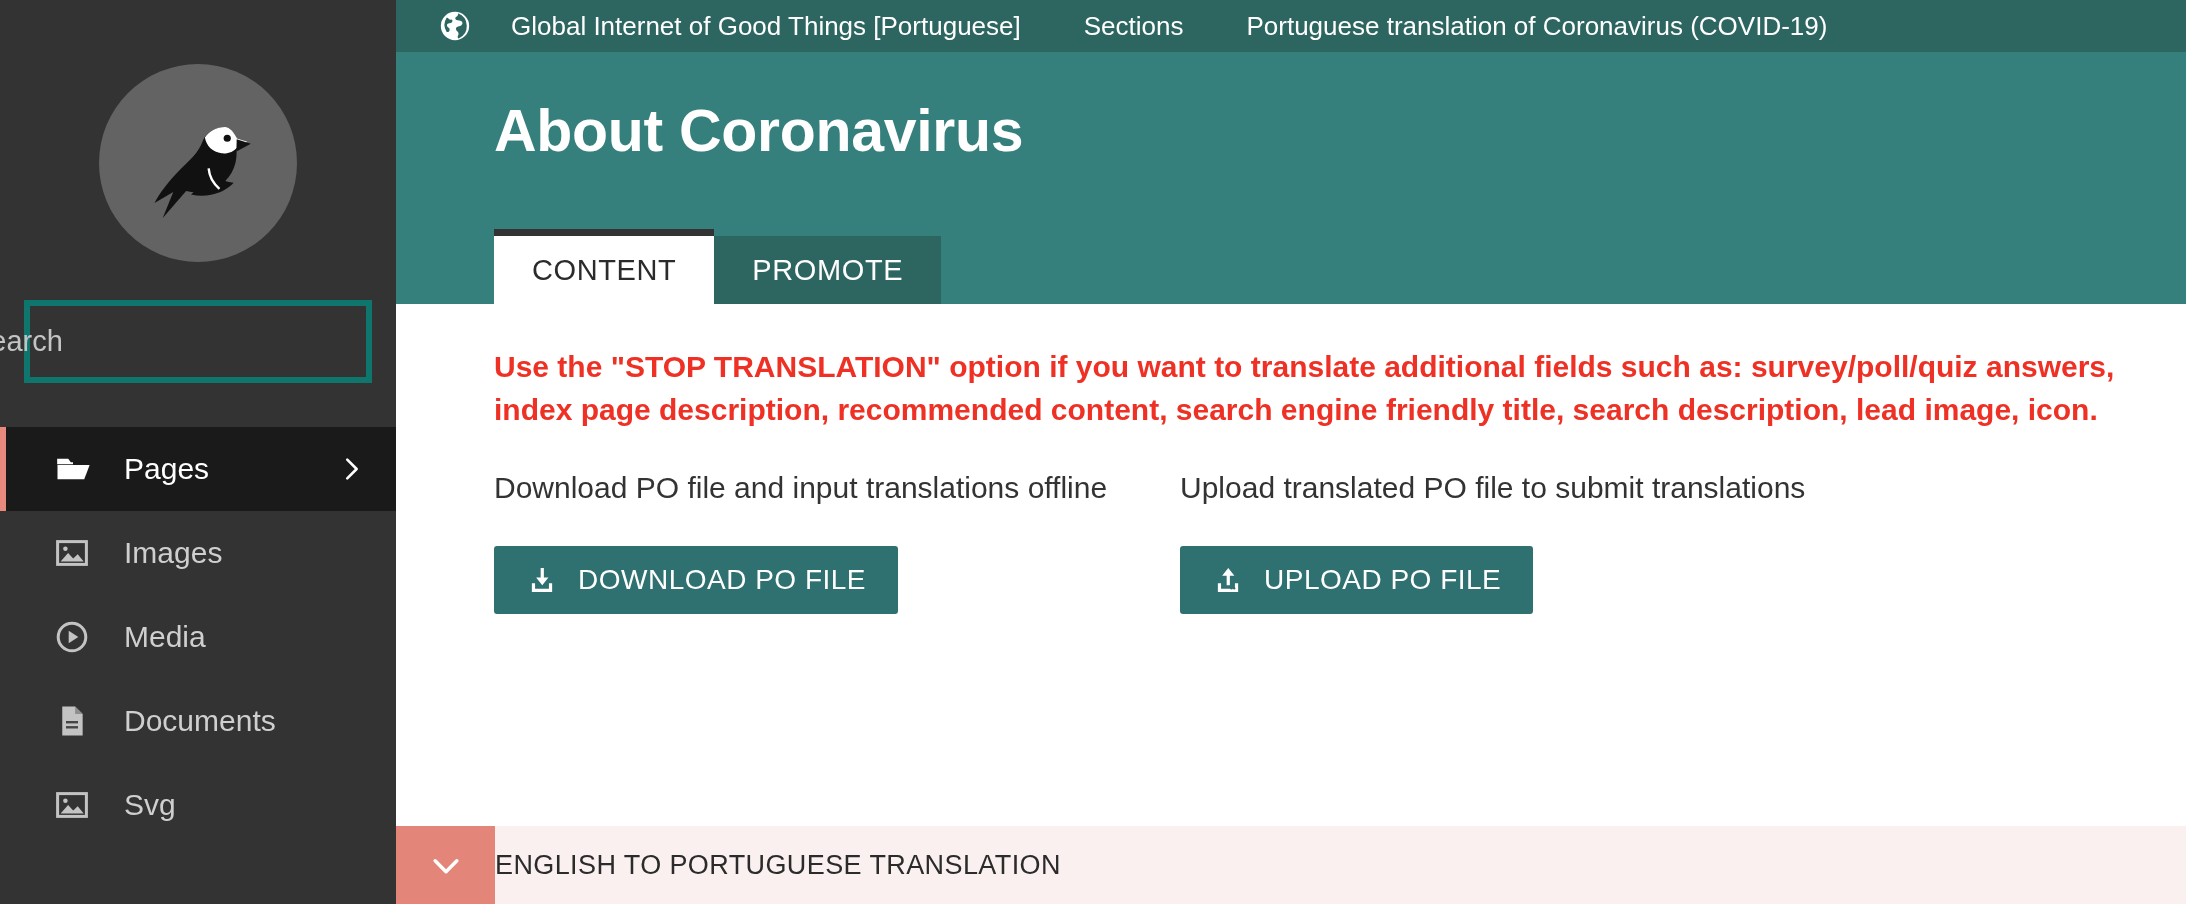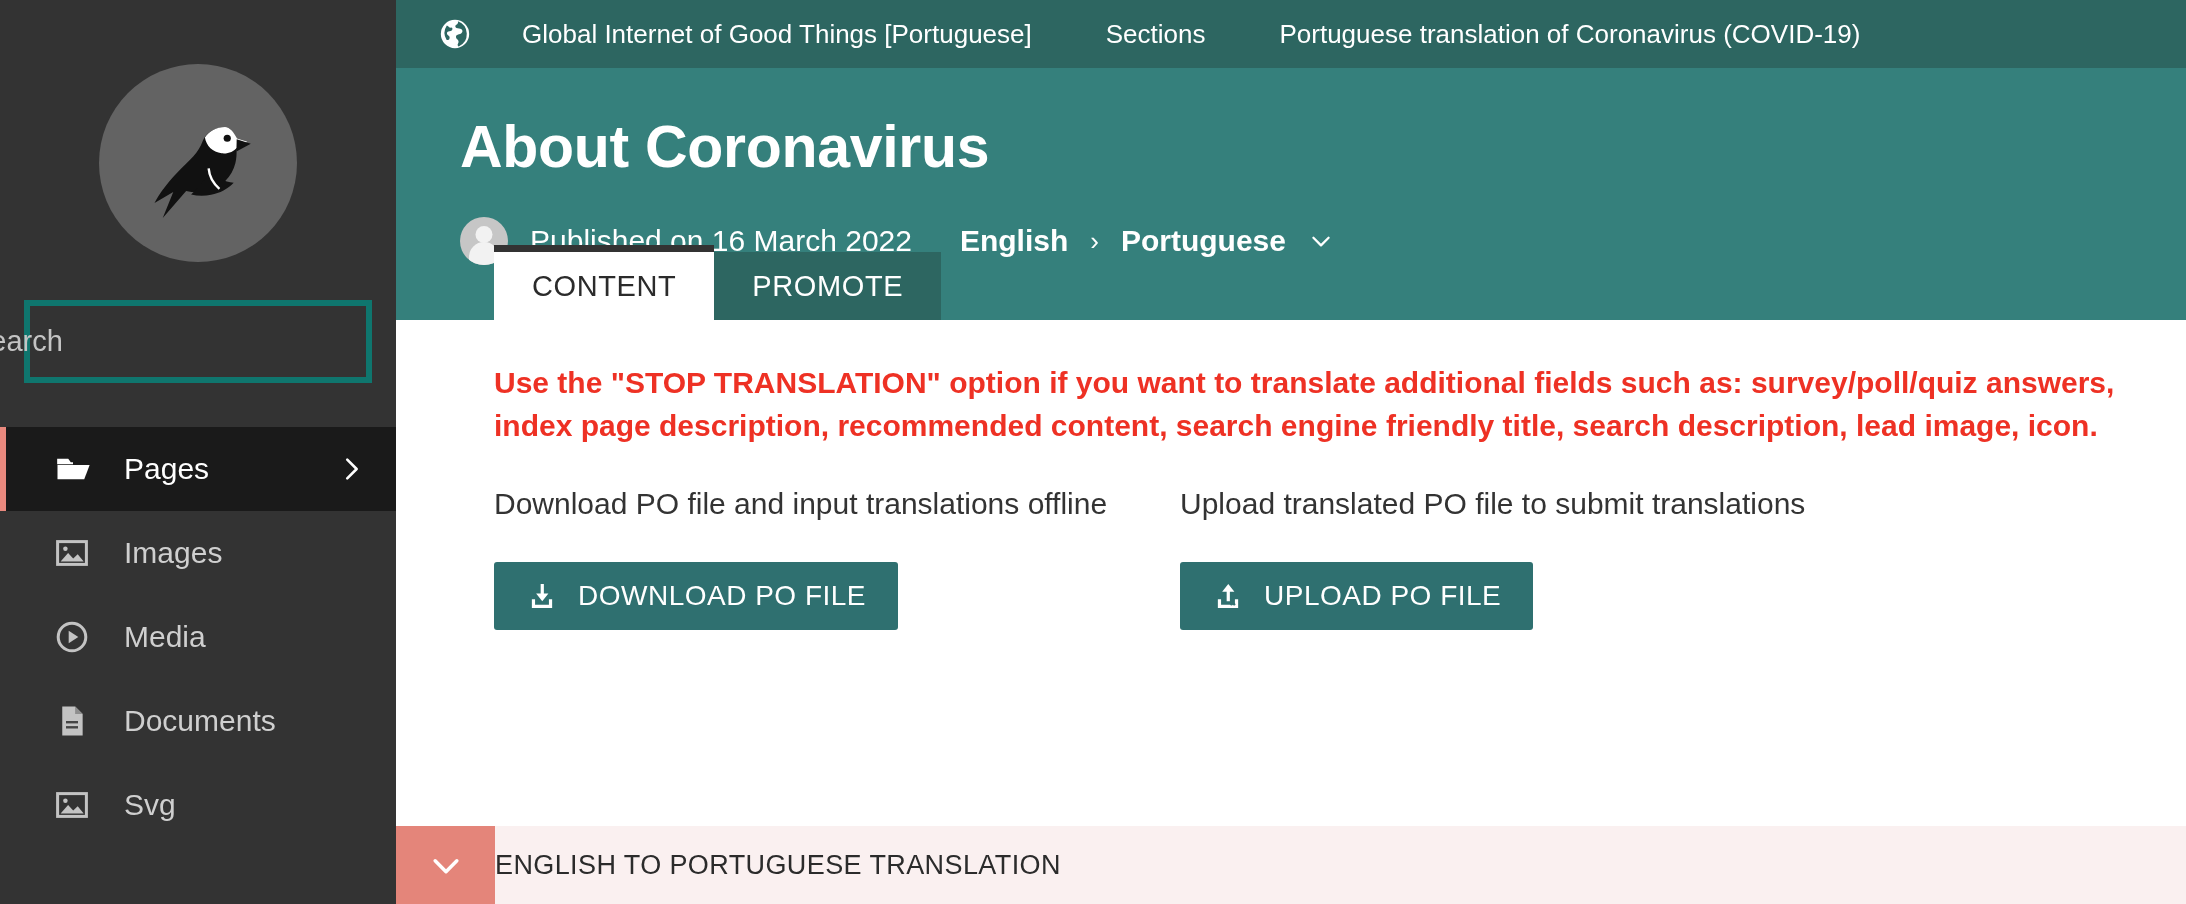--- a/index.html
+++ b/index.html
@@ -115,26 +115,26 @@
   .main {
     flex: 1;
     height: 904px;
     position: relative;
     background: #ffffff;
     overflow: hidden;
   }
 
   
   .topbar {
-    height: 68px;
+    height: 52px;
     background: #2d6661;
     display: flex;
     align-items: center;
     padding-left: 42px;
-    gap: 12px;
+    gap: 1px;
   }
   .topbar .site-icon {
     width: 34px;
     height: 34px;
     display: flex;
     align-items: center;
     justify-content: center;
     margin-right: 38px;
   }
   .crumb {
@@ -143,21 +143,21 @@
     white-space: nowrap;
     cursor: pointer;
     margin-right: 62px;
     line-height: 1;
   }
   .crumb.last { cursor: default; margin-right: 0; }
 
   
   .hero {
     background: #35807c;
-    padding: 0 42px 0 64px;
+    padding: 0 42px 0 98px;
     position: relative;
     height: 252px;
   }
 
   .hero-title {
     color: #ffffff;
     font-size: 59px;
     font-weight: bold;
     letter-spacing: -0.3px;
     padding-top: 50px;
@@ -431,38 +431,20 @@
       <span class="crumb">Global Internet of Good Things [Portuguese]</span>
       <span class="crumb">Sections</span>
       <span class="crumb last">Portuguese translation of Coronavirus (COVID-19)</span>
     </div>
 
     <div class="hero">
 
       <h1 class="hero-title">About Coronavirus</h1>
 
 
-      <div class="meta-row">
-        <span class="avatar">
-          <span class="head"></span>
-            <span class="body"></span>
-        </span>
-        <span class="pub-text">Published on 16 March 2022</span>
-
-        <span class="lang-group">
-          <span class="lang-from">English</span>
-          <span class="lang-sep">›</span>
-          <span class="lang-to">Portuguese</span>
-          <span>
-            <svg width="26" height="26" viewBox="0 0 24 24" aria-hidden="true" style="display:block">
-              <polyline points="5,9 12,16 19,9" fill="none" stroke="#ffffff" stroke-width="2.1" stroke-linecap="round" stroke-linejoin="round"></polyline>
-            </svg>
-          </span>
-        </span>
-      </div>
 
       <div class="tabs">
         <div class="tab active">CONTENT</div>
         <div class="tab">PROMOTE</div>
       </div>
     </div>
 
     <div class="content">
 
       <p class="warning">Use the "STOP TRANSLATION" option if you want to translate additional fields such as: survey/poll/quiz answers, index page description, recommended content, search engine friendly title, search description, lead image, icon.</p>

